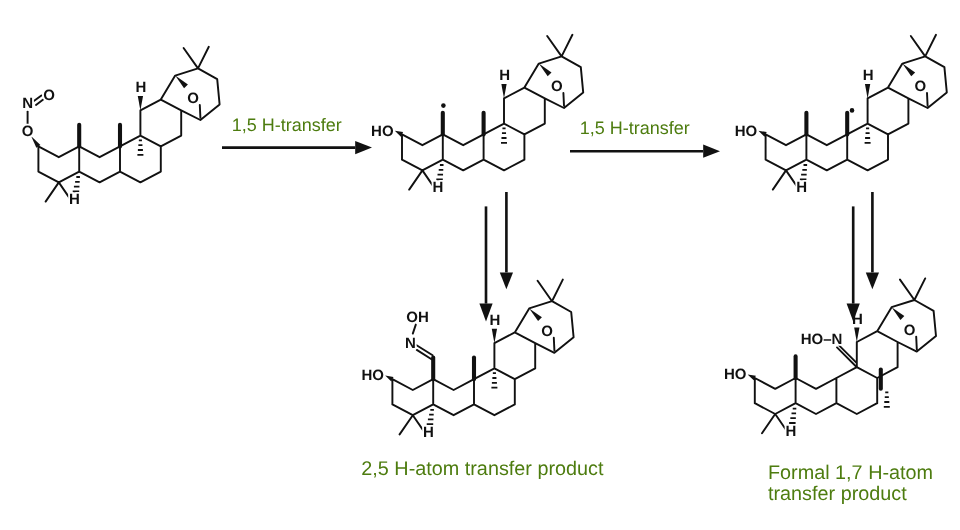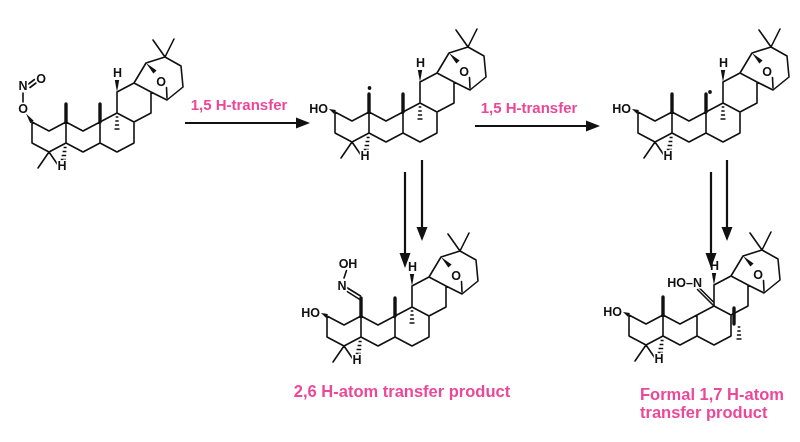--- a/index.html
+++ b/index.html
@@ -9,21 +9,21 @@
   svg{position:absolute;left:0;top:0;}
   .bond{stroke:#111111;stroke-width:1.6;fill:none;stroke-linecap:round;stroke-linejoin:round;}
   .bold{stroke:#111111;stroke-width:3.4;fill:none;stroke-linecap:round;}
   .hash{stroke:#111111;stroke-width:1.5;fill:none;stroke-linecap:butt;}
   .wfill{fill:#111111;stroke:none;}
   .dbl{stroke:#111111;stroke-width:1.6;fill:none;stroke-linecap:round;}
   .atom{font-family:"Liberation Sans",sans-serif;font-weight:700;font-size:12.5px;fill:#111111;
         paint-order:stroke;stroke:#ffffff;stroke-width:3px;stroke-linejoin:round;}
   .arrowline{stroke:#111111;stroke-width:2.2;stroke-linecap:butt;}
   .arrowhead{fill:#111111;stroke:none;}
-  .caption{position:absolute;font-weight:700;color:#ec4899;}
+  .caption{position:absolute;font-weight:400;color:#4d7c0f;}
   #lbl-step1{left:180px;top:96px;width:118px;text-align:center;font-size:15px;}
   #lbl-step2{left:470px;top:99px;width:118px;text-align:center;font-size:15px;}
   #lbl-p15{left:281px;top:382px;width:242px;text-align:center;font-size:16.5px;}
   #lbl-p17{left:640px;top:385px;width:200px;text-align:left;font-size:16.5px;line-height:18px;}
 </style>
 </head>
 <body>
 
 <div class="stage">
 <svg width="800" height="442" viewBox="0 0 800 442">
@@ -143,18 +143,18 @@
   <g>
     <line class="arrowline" x1="711" y1="172" x2="711" y2="253"></line>
     <polygon class="arrowhead" points="705.5,253 711,268 716.5,253"></polygon>
     <line class="arrowline" x1="727" y1="160" x2="727" y2="227"></line>
     <polygon class="arrowhead" points="721.5,227 727,241 732.5,227"></polygon>
   </g>
 </svg>
 
 <div class="caption" id="lbl-step1">1,5 H-transfer</div>
 <div class="caption" id="lbl-step2">1,5 H-transfer</div>
-<div class="caption" id="lbl-p15">2,6 H-atom transfer product</div>
+<div class="caption" id="lbl-p15">2,5 H-atom transfer product</div>
 <div class="caption" id="lbl-p17">
   <div>Formal 1,7 H-atom</div>
   <div>transfer product</div>
 </div>
 </div>
 
 </body></html>

